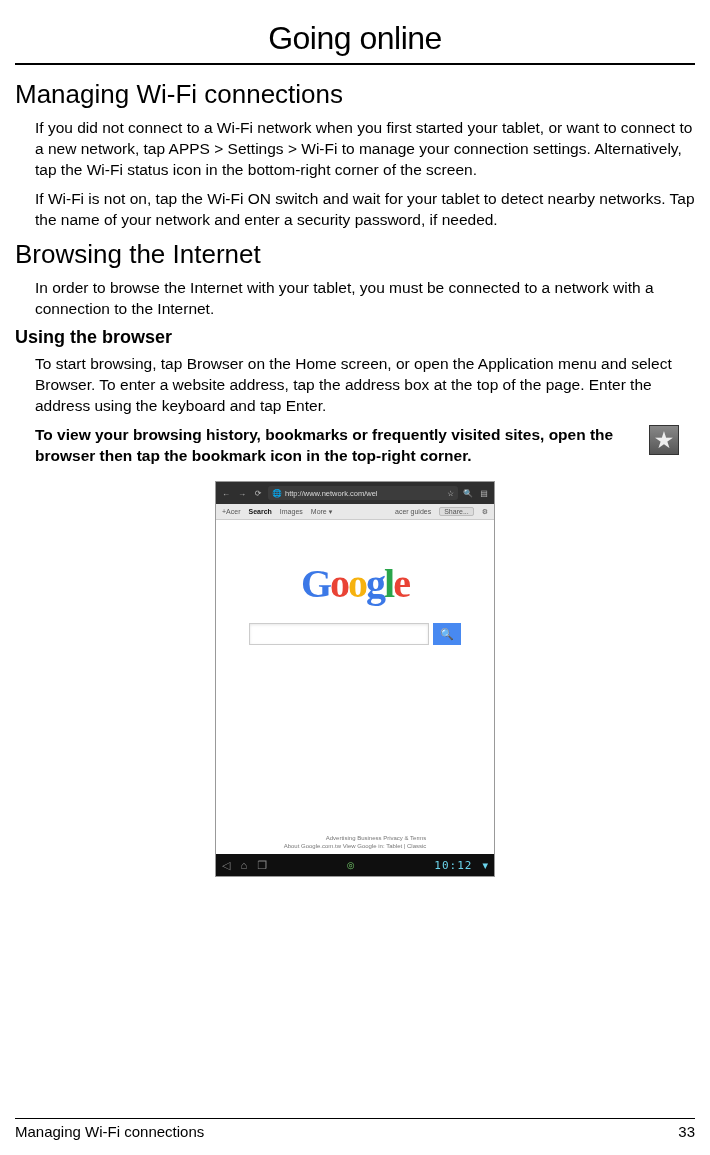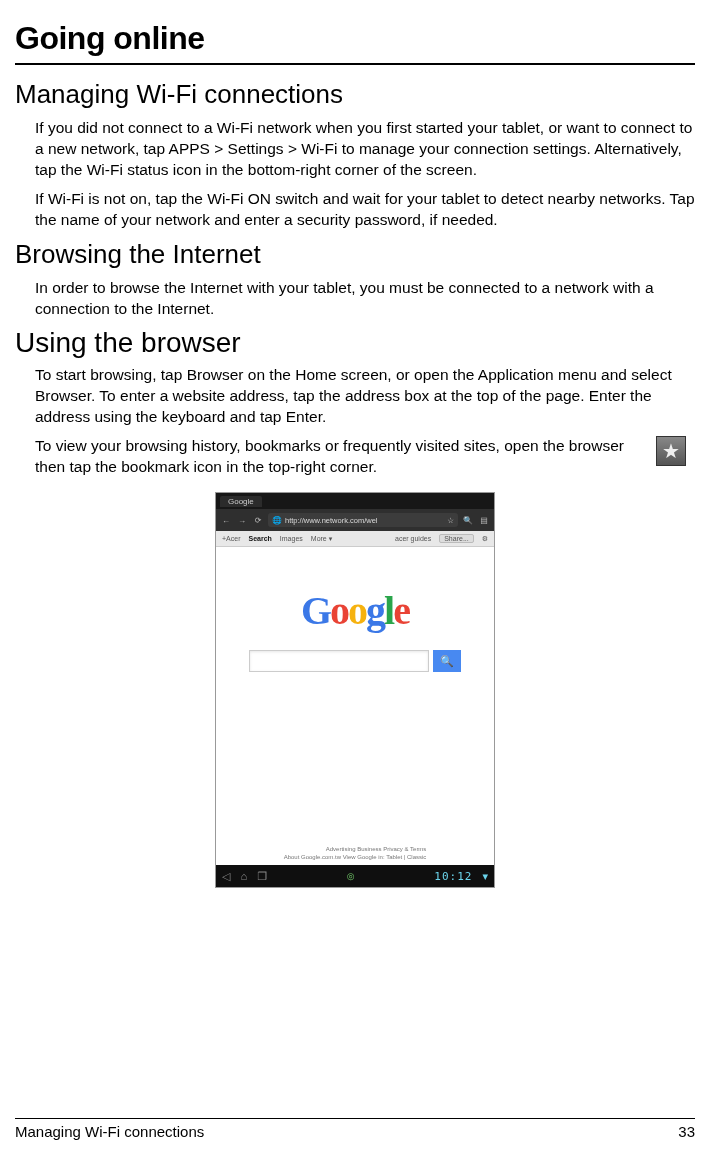--- a/index.html
+++ b/index.html
@@ -7,47 +7,49 @@
       font-family: Arial, Helvetica, sans-serif;
       width: 710px;
       height: 1155px;
       padding: 20px 15px 15px 15px;
       color: #000;
       background: #fff;
       position: relative;
     }
     .page-title {
       font-size: 32px;
-      font-weight: bold;
+      font-weight: normal;
       letter-spacing: -0.5px;
       margin-bottom: 6px;
+      text-align: center;
     }
     .title-underline {
       border-bottom: 2px solid #000;
       margin-bottom: 14px;
     }
     .section-h1 {
       font-size: 26px;
       font-weight: normal;
       margin: 6px 0 8px 0;
     }
     .section-h2 {
-      font-size: 28px;
-      font-weight: normal;
+      font-size: 18px;
+      font-weight: bold;
       margin: 8px 0 6px 0;
     }
     .body-text {
       font-size: 15.5px;
       line-height: 1.35;
       margin: 0 0 8px 20px;
     }
     .body-text-with-icon {
       display: flex;
       align-items: flex-start;
-      margin: 0 9px 14px 20px;
+      margin: 0 16px 14px 20px;
+      font-weight: bold;
     }
     .body-text-with-icon .txt {
       font-size: 15.5px;
       line-height: 1.35;
       flex: 1;
     }
     .star-icon {
       width: 30px;
       height: 30px;
       background: linear-gradient(#888,#555);
@@ -237,23 +239,20 @@
 <div class="section-h2">Using the browser</div>
 <p class="body-text">
   <span>To start browsing, tap </span><b>Browser</b><span> on the Home screen, or open the Application menu and select </span><b>Browser</b><span>. To enter a website address, tap the address box at the top of the page. Enter the address using the keyboard and tap </span><b>Enter</b><span>.</span>
 </p>
 <div class="body-text-with-icon">
   <div class="txt">To view your browsing history, bookmarks or frequently visited sites, open the browser then tap the bookmark icon in the top-right corner.</div>
   <div class="star-icon">★</div>
 </div>
 
 <div class="screenshot">
-  <div class="sc-tabbar">
-    <div class="sc-tab">Google</div>
-  </div>
   <div class="sc-toolbar">
     <span class="arrow">←</span>
     <span class="arrow">→</span>
     <span class="arrow">⟳</span>
     <div class="sc-url">
       <span class="globe">🌐</span>
       <span>http://www.network.com/wel</span>
       <span style="margin-left:auto">☆</span>
     </div>
     <span class="arrow">🔍</span>

